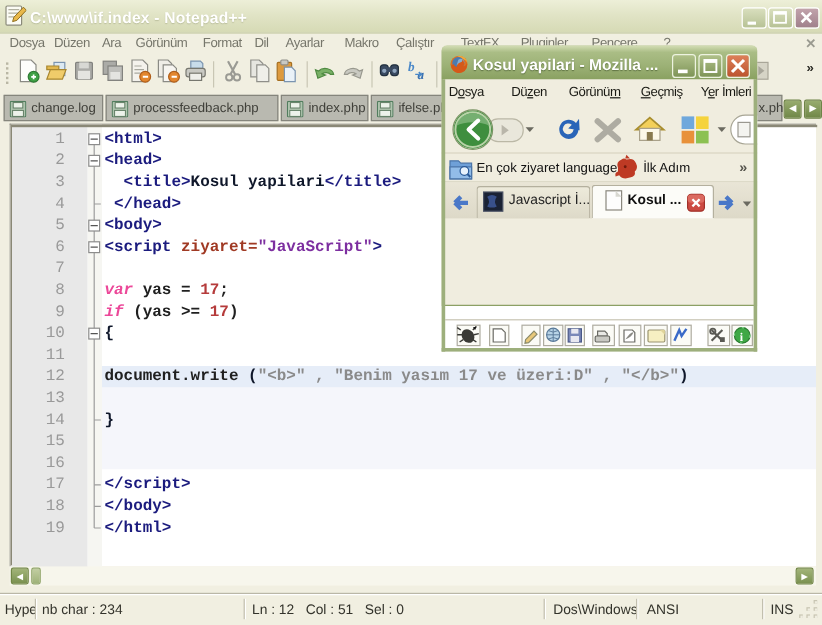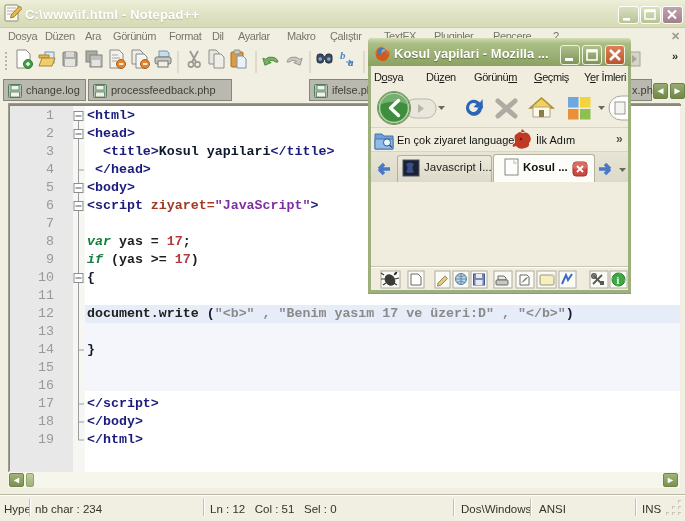--- a/index.html
+++ b/index.html
@@ -36,40 +36,40 @@
   #ed{position:absolute;left:8px;top:103px;width:672px;height:369px;background:#fff;
     border-top:1px solid #9C9A8A;border-left:1px solid #9C9A8A;}
   #ed-num{position:absolute;left:0;top:0;width:64px;height:369px;background:#E8E8E8;}
   #ed-fold{position:absolute;left:64px;top:0;width:12px;height:369px;background:#F6F6F2;}
   #cur-line{position:absolute;left:76px;top:201px;right:0;height:18px;background:#E6EDF8;}
   #code{position:absolute;left:78px;top:3px;font-family:"Liberation Mono",monospace;
     font-size:13.3px;line-height:18px;white-space:pre;color:#202020;font-weight:bold;}
   .tg{color:#1B1B7E;}
   .at{color:#A03A24;}
   .vl{color:#7D2FA0;font-weight:bold;}
-  .kw{color:#15803d;font-weight:bold;font-style:italic;}
+  .kw{color:#ec4899;font-weight:bold;font-style:italic;}
   .nb{color:#B53B3B;}
   .st{color:#8A8A8A;}
   .bk{color:#0f172a;font-weight:bold;}
   
   #hsb{position:absolute;left:8px;top:472px;width:672px;height:16px;background:#F7F6EC;}
   .sbtn{position:absolute;top:1px;width:15px;height:14px;border-radius:2px;
     background:linear-gradient(180deg,#A2B479,#7A9150);border:1px solid #718646;
     color:#fff;font-weight:bold;font-size:9px;text-align:center;line-height:13px;}
   #hthumb{position:absolute;left:18px;top:1px;width:8px;height:14px;border-radius:2px;
     background:linear-gradient(180deg,#C2CEA2,#9FB279);border:1px solid #8FA468;}
   
   #sbar{position:absolute;left:0;top:494px;width:685px;height:27px;background:#F1EFE1;
     border-top:1px solid #BAB7A7;box-shadow:inset 0 1px 0 #fff;
     font-size:11.5px;color:#33332B;}
   #sbar span{position:absolute;top:8px;white-space:nowrap;}
   .ssep{position:absolute;top:4px;width:1px;height:17px;background:#C2BFAE;
     box-shadow:1px 0 0 #fff;}
   
-  #ff{position:absolute;left:368px;top:38px;width:263px;height:256px;z-index:20;
+  #ff{position:absolute;left:368px;top:38px;width:263px;height:217px;z-index:20;
     border-radius:5px 5px 0 0;
     background:#F0EDDF;box-shadow:0 0 0 1px #8CA064 inset;}
   #ff-title{position:absolute;left:0;top:0;width:263px;height:28px;border-radius:4px 4px 0 0;
     background:linear-gradient(180deg,#D3DDB4 0%,#AABD85 20%,#9CB176 60%,#8AA161 100%);}
   #ff-title .ttext{position:absolute;left:26px;top:8px;color:#fff;font-weight:bold;
     font-size:13px;text-shadow:0 1px 1px #5c7040;white-space:nowrap;}
   .ffbtn{position:absolute;top:7px;width:20px;height:20px;border-radius:3px;
     border:1px solid #EDF3E0;}
   #ffb-min,#ffb-max{background:linear-gradient(180deg,#AFC089,#7E9457);}
   #ffb-cls{background:linear-gradient(180deg,#DD8059,#BC5430);}
@@ -91,21 +91,21 @@
 </style>
 </head>
 <body>
 <div id="npp">
   <div id="npp-title">
     <svg class="abs" style="left:4px;top:3px" width="18" height="20">
       <rect x="1" y="2" width="13" height="16" rx="1" fill="#FBFBF4" stroke="#8A8A7A"></rect>
       <path d="M3 5 h9 M3 8 h9 M3 11 h6" stroke="#B0B0A0" stroke-width="1"></path>
       <path d="M15.5 3 l2.5 2.5 l-8 8.5 l-3.5 1 l1 -3.5 z" fill="#E8B84A" stroke="#8A6A1A" stroke-width="0.8"></path>
     </svg>
-    <span class="ttext">C:\www\if.html - Notepad++</span>
+    <span class="ttext">C:\www\if.index - Notepad++</span>
     <div class="npbtn" id="npb-min" style="left:618px">
         <svg width="19" height="16">
           <rect x="4" y="11" width="7" height="2.6" fill="#fff"></rect>
         </svg>
       </div>
     <div class="npbtn" id="npb-max" style="left:640px">
         <svg width="19" height="16">
           <rect x="4" y="3" width="10" height="9" fill="none" stroke="#fff" stroke-width="1.5"></rect>
           <rect x="4" y="3" width="10" height="2.2" fill="#fff"></rect>
         </svg>
@@ -247,20 +247,28 @@
         </svg>
         <span class="ttxt">change.log</span>
       </div>
     <div class="ntab" style="left:88px;width:144px">
         <svg class="ticon" width="14" height="14">
           <rect x="0.5" y="0.5" width="13" height="13" rx="1" fill="#AFC4AE" stroke="#527D5E"></rect>
           <rect x="3" y="1.5" width="8" height="4.5" fill="#EDF2EA" stroke="#5E7A60" stroke-width="0.8"></rect>
           <rect x="2.5" y="8" width="9" height="5" fill="#EDF2EA" stroke="#5E7A60" stroke-width="0.8"></rect>
         </svg>
         <span class="ttxt">processfeedback.php</span>
+      </div>
+    <div class="ntab" style="left:234px;width:73px">
+        <svg class="ticon" width="14" height="14">
+          <rect x="0.5" y="0.5" width="13" height="13" rx="1" fill="#AFC4AE" stroke="#527D5E"></rect>
+          <rect x="3" y="1.5" width="8" height="4.5" fill="#EDF2EA" stroke="#5E7A60" stroke-width="0.8"></rect>
+          <rect x="2.5" y="8" width="9" height="5" fill="#EDF2EA" stroke="#5E7A60" stroke-width="0.8"></rect>
+        </svg>
+        <span class="ttxt">index.php</span>
       </div>
     <div class="ntab" style="left:309px;width:80px">
         <svg class="ticon" width="14" height="14">
           <rect x="0.5" y="0.5" width="13" height="13" rx="1" fill="#AFC4AE" stroke="#527D5E"></rect>
           <rect x="3" y="1.5" width="8" height="4.5" fill="#EDF2EA" stroke="#5E7A60" stroke-width="0.8"></rect>
           <rect x="2.5" y="8" width="9" height="5" fill="#EDF2EA" stroke="#5E7A60" stroke-width="0.8"></rect>
         </svg>
         <span class="ttxt">ifelse.php</span>
       </div>
     <div class="ntab" style="left:620px;width:32px">

